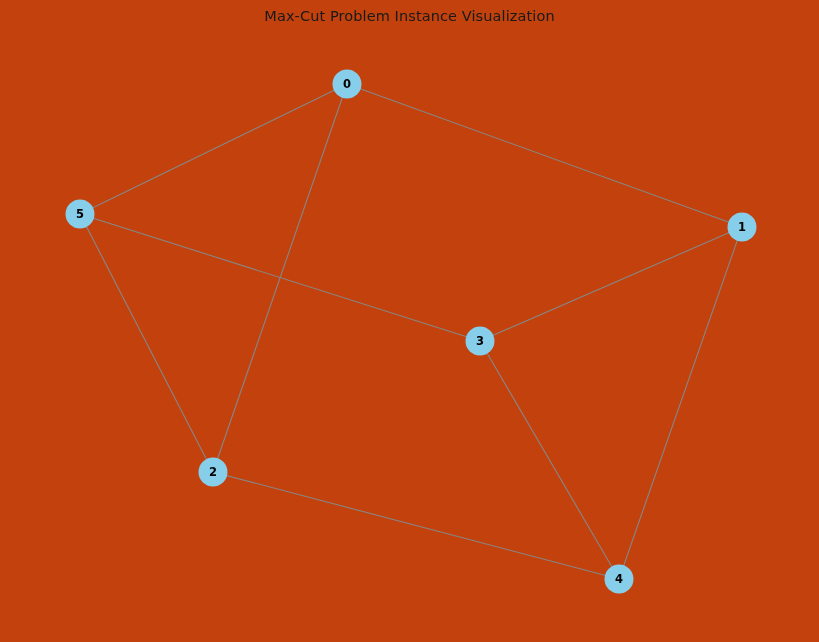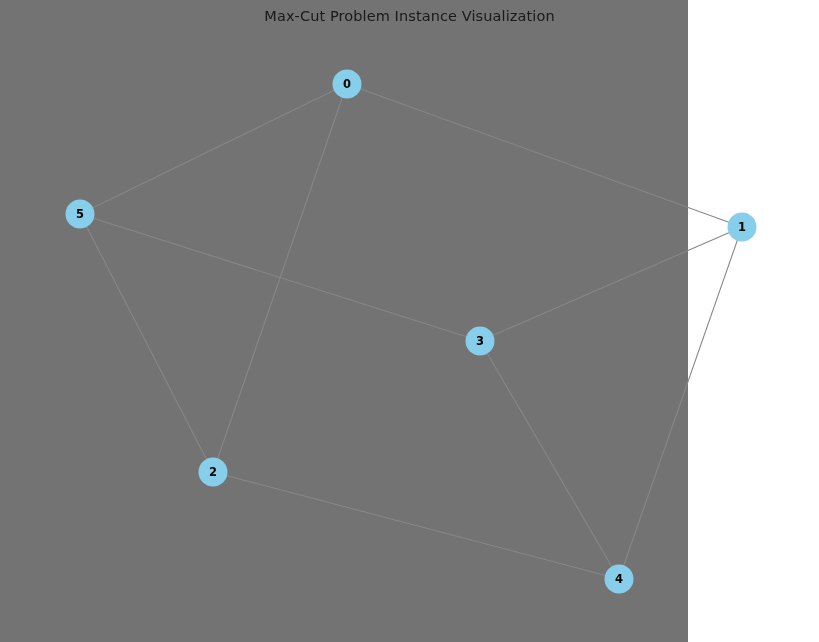--- a/index.html
+++ b/index.html
@@ -8,23 +8,23 @@
     background: #ffffff;
   }
   body {
     width: 819px;
     height: 642px;
     overflow: hidden;
     font-family: "DejaVu Sans", sans-serif;
   }
   #figure {
     position: relative;
-    width: 688px;
+    width: 819px;
     height: 642px;
-    background: #737373;
+    background: #c2410c;
   }
   #figure-title {
     position: absolute;
     left: 0;
     top: 8px;
     width: 819px;
     text-align: center;
     font-family: "DejaVu Sans", sans-serif;
     font-size: 14.5px;
     font-weight: 400;

